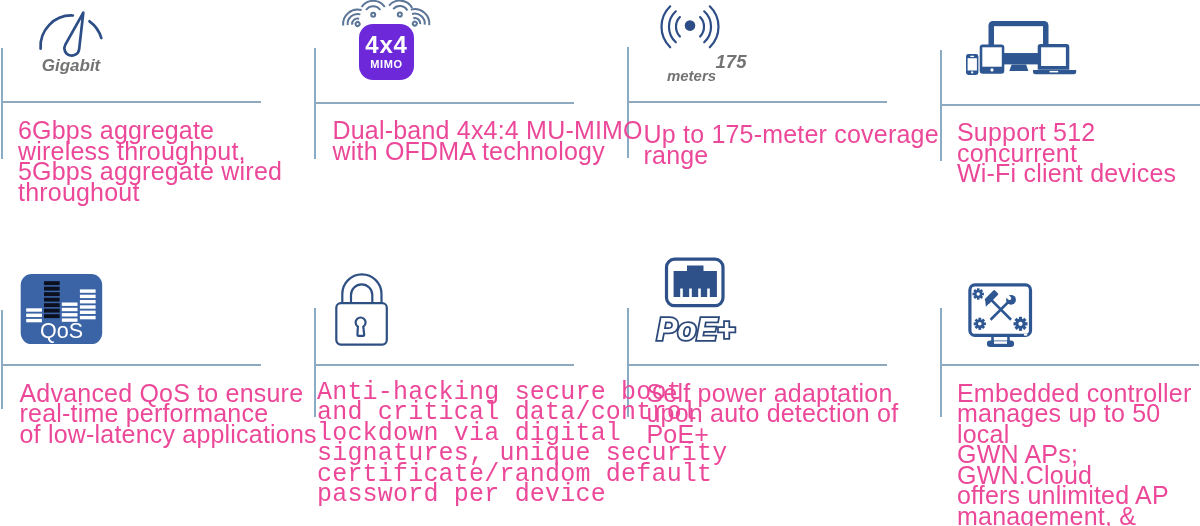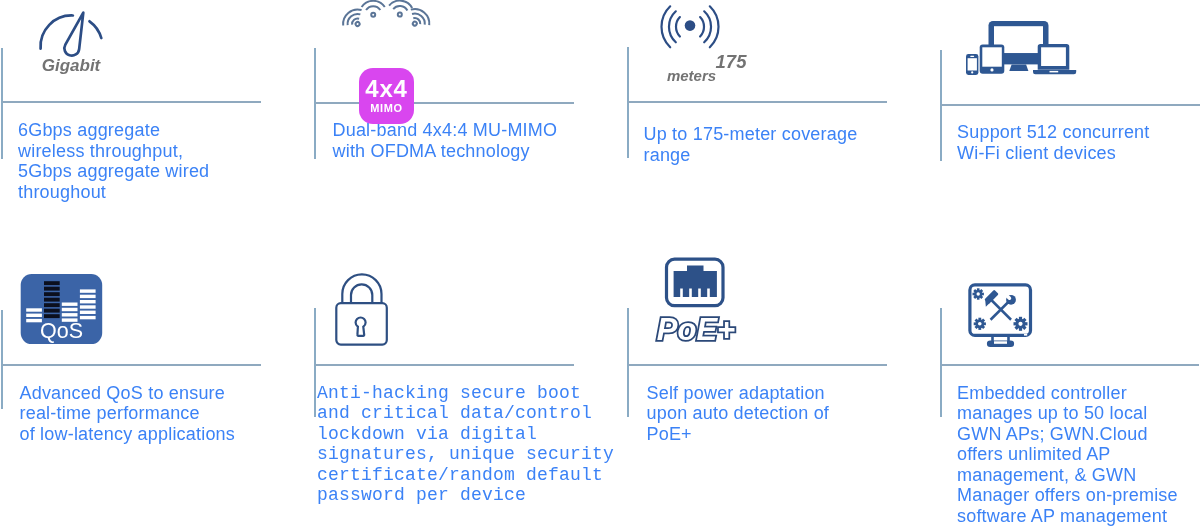--- a/index.html
+++ b/index.html
@@ -1,19 +1,19 @@
 <!DOCTYPE html>
 <html><head>
 <meta charset="utf-8">
 <style>
   html,body{margin:0;padding:0;}
   body{width:1200px;height:526px;background:#ffffff;font-family:"Liberation Sans",sans-serif;position:relative;overflow:hidden;}
   .vline{position:absolute;width:2px;background:#8aabc4;}
   .hline{position:absolute;height:2px;background:#8fa9bf;}
-  .txt{position:absolute;font-size:18px;line-height:20.5px;color:#3b82f6;letter-spacing:0.2px;}
+  .txt{position:absolute;font-size:25px;line-height:20.5px;color:#ec4899;letter-spacing:0.2px;}
   .navy{color:#737373;font-weight:bold;font-style:italic;position:absolute;text-align:center;}
   svg{position:absolute;overflow:visible;}
 </style>
 </head>
 <body>
 
   <div class="vline" style="left:1px;top:48px;height:111px"></div>
   <div class="hline" style="left:2px;top:101px;width:259px"></div>
   <div class="vline" style="left:314px;top:48px;height:111px"></div>
   <div class="hline" style="left:315px;top:101.5px;width:259px"></div>
@@ -67,21 +67,21 @@
         <path d="M -12.02,-8.11 A 14.5 14.5 0 0 1 12.02,-8.11" fill="none"></path>
       </g>
       <g transform="translate(79.8,23.6) rotate(40)">
         <circle cx="0" cy="0" r="2" fill="#fff"></circle>
         <path d="M -4.56,-3.08 A 5.5 5.5 0 0 1 4.56,-3.08" fill="none"></path>
         <path d="M -8.29,-5.59 A 10 10 0 0 1 8.29,-5.59" fill="none"></path>
         <path d="M -12.02,-8.11 A 14.5 14.5 0 0 1 12.02,-8.11" fill="none"></path>
       </g>
     </g>
   </svg>
-  <div style="position:absolute;left:359px;top:24px;width:55px;height:56px;background:#d946ef;border-radius:14px;color:#fff;text-align:center;margin-top:44px;">
+  <div style="position:absolute;left:359px;top:24px;width:55px;height:56px;background:#6d28d9;border-radius:14px;color:#fff;text-align:center;">
     <div style="font-size:24px;font-weight:bold;margin-top:9px;line-height:24px;letter-spacing:0.8px;">4x4</div>
     <div style="font-size:11px;font-weight:bold;line-height:15px;letter-spacing:0.6px;">MIMO</div>
   </div>
 
   <svg style="left:655px;top:0px" width="70" height="85" viewBox="0 0 70 85" fill="none">
     <g transform="translate(35,26.8)">
       <circle cx="0" cy="-1.2" r="5.3" fill="#2c4d85"></circle>
       <g stroke="#2c4d85" stroke-width="2.2" stroke-linecap="round">
         <path d="M -10.1,-9.7 A 14 14 0 0 0 -10.1,9.7"></path>
         <path d="M 10.1,-9.7 A 14 14 0 0 1 10.1,9.7"></path>

